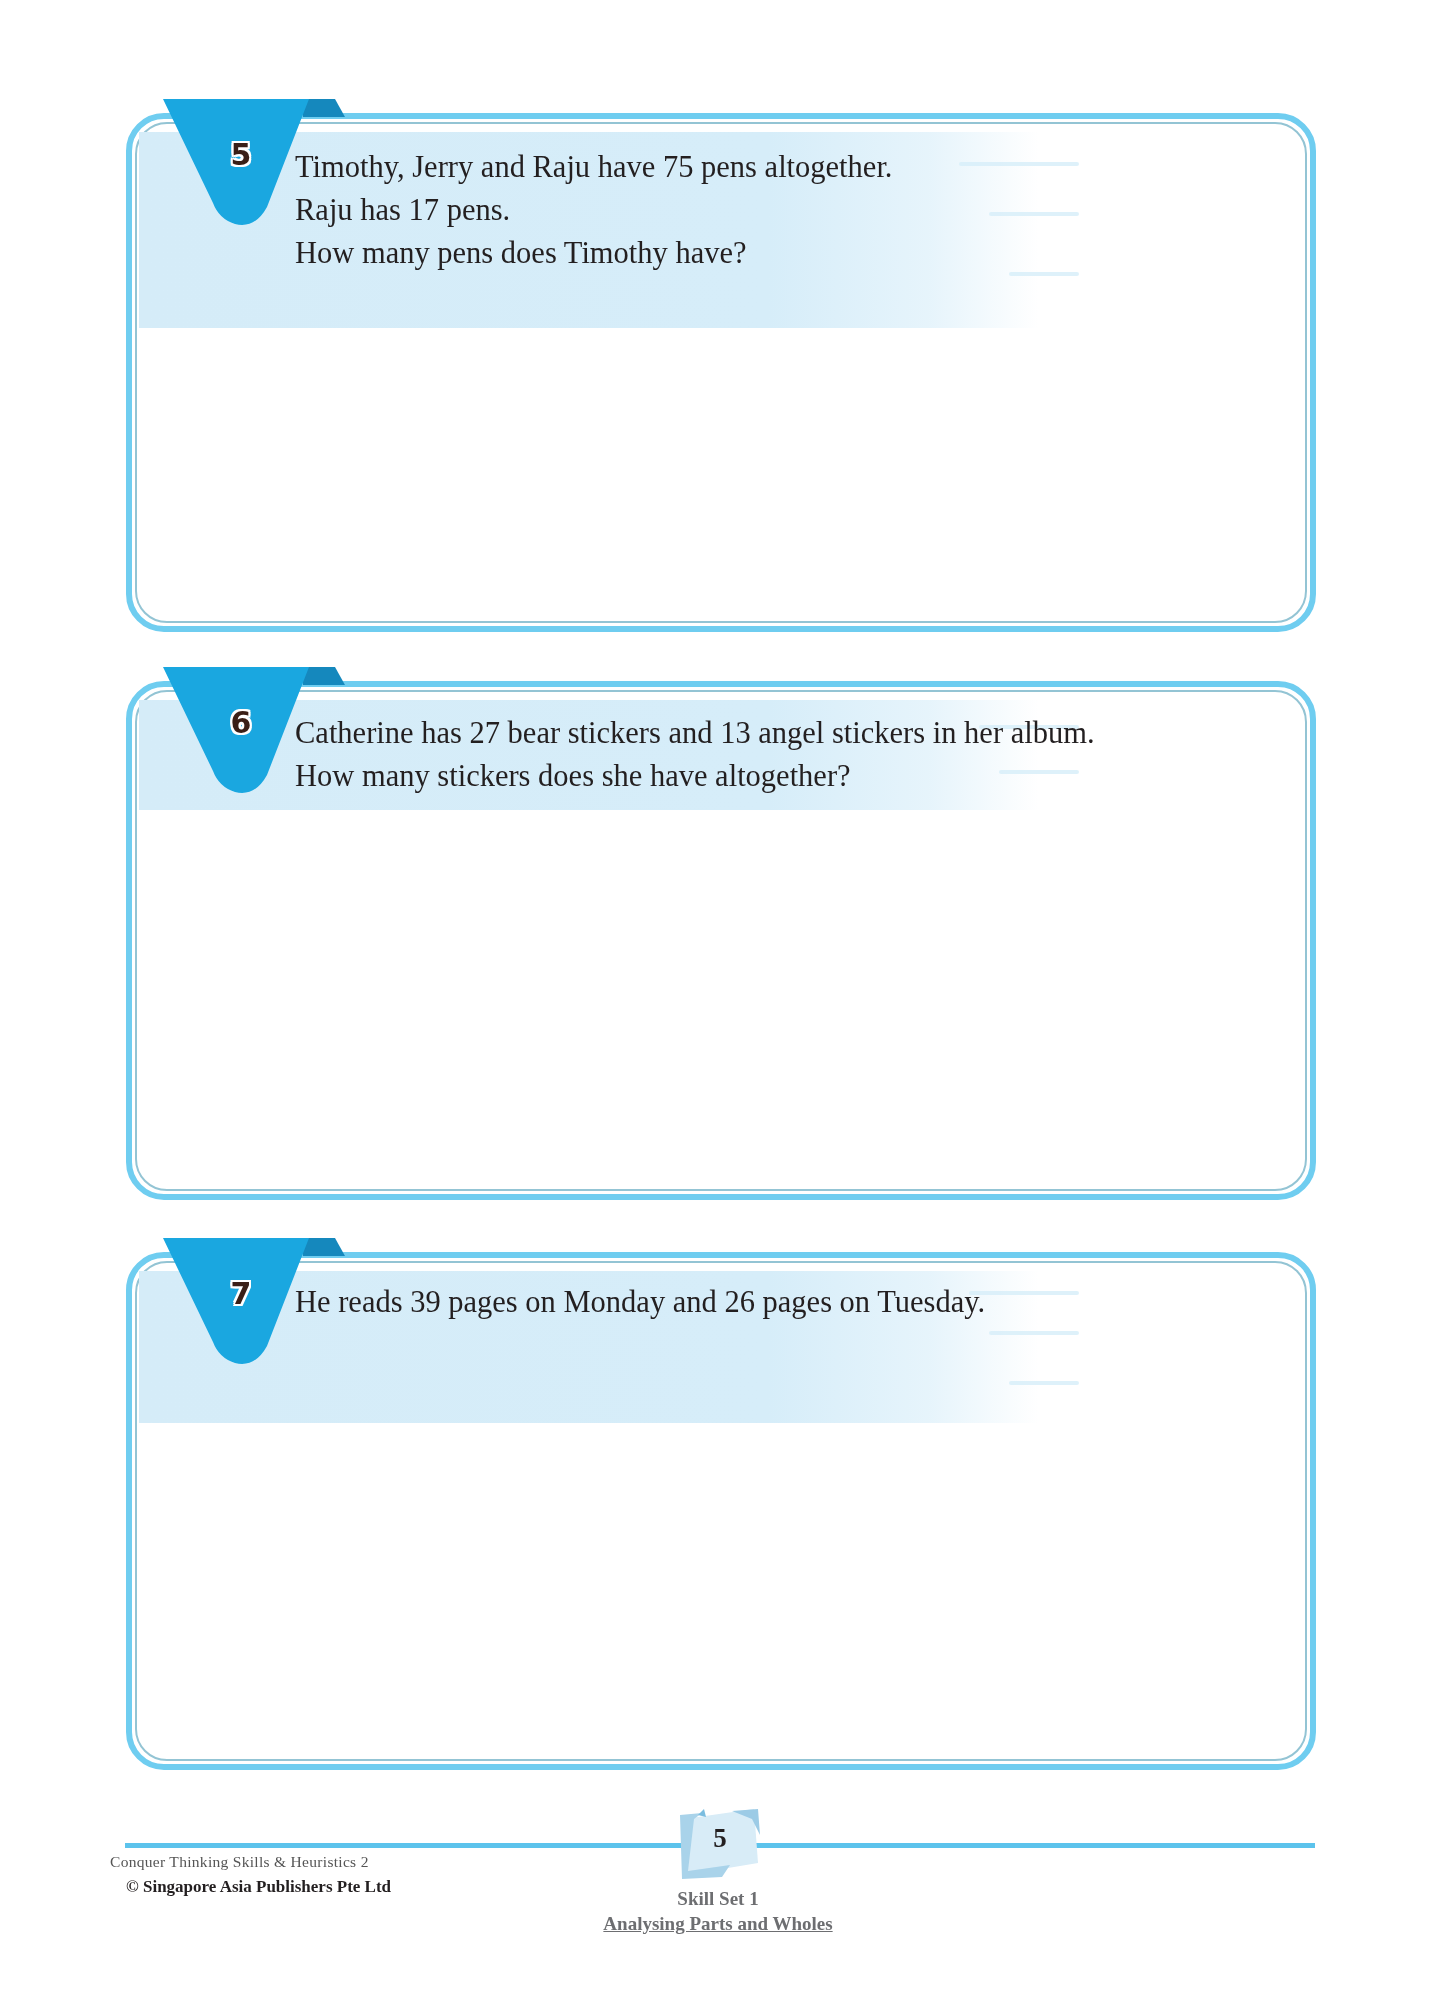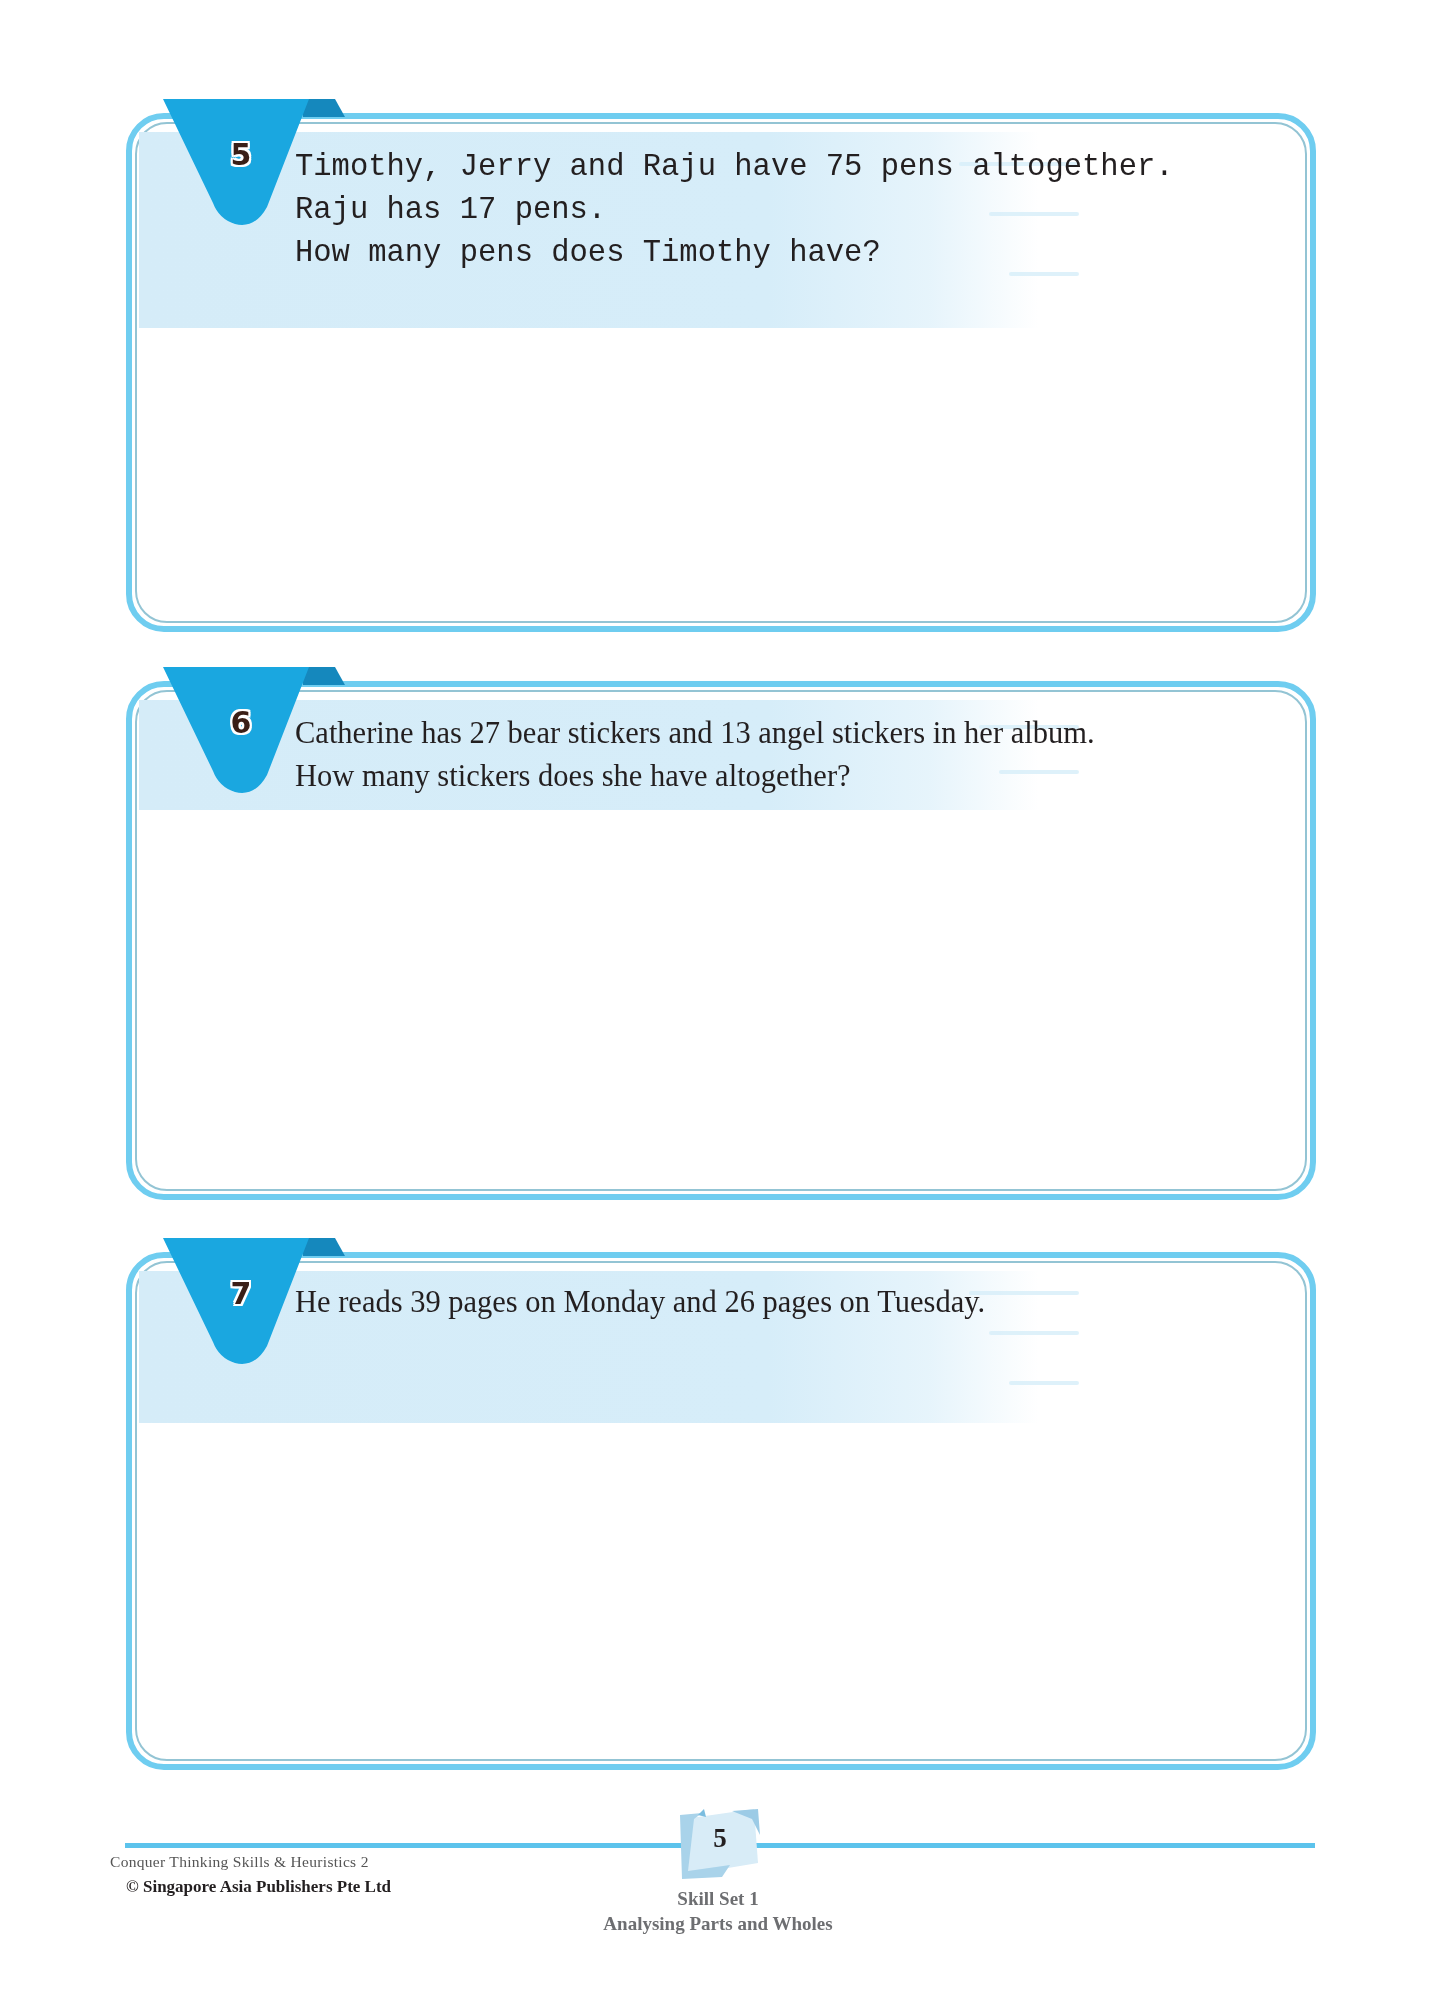--- a/index.html
+++ b/index.html
@@ -35,40 +35,40 @@
     .pg-badge { position: absolute; left: 672px; top: 1805px; width: 96px; height: 80px; }
     .pg-num { position: absolute; left: 672px; top: 1823px; width: 96px; text-align: center;
               font-family: "Liberation Serif", serif; font-weight: bold; font-size: 27px; color: #231f20; }
     .book-title { position: absolute; left: 110px; top: 1853px; font-size: 15.5px; color: #555;
                   font-family: "Liberation Serif", serif; letter-spacing: 0.3px; }
     .copyright { position: absolute; left: 126px; top: 1877px; font-size: 17px; color: #231f20;
                  font-family: "Liberation Serif", serif; font-weight: bold; }
     .skill-set { position: absolute; left: 518px; width: 400px; text-align: center; top: 1888px;
                  font-size: 19px; font-weight: bold; color: #6d6e71; font-family: "Liberation Serif", serif; }
     .skill-topic { position: absolute; left: 518px; width: 400px; text-align: center; top: 1913px;
-                   font-size: 19px; font-weight: bold; color: #6d6e71; font-family: "Liberation Serif", serif; }
+                   font-size: 19px; font-weight: bold; color: #6d6e71; font-family: "Liberation Serif", serif; text-decoration: underline; }
   </style>
 </head>
 <body>
 
 <div class="qbox" id="q5">
   <div class="frame"></div>
   <div class="band" style="height:196px;">
     <div class="streak" style="top:30px;width:120px;"></div>
     <div class="streak" style="top:80px;width:90px;"></div>
     <div class="streak" style="top:140px;width:70px;"></div>
   </div>
   <div class="badge">
     <svg width="182" height="130" viewBox="0 0 182 130">
       <path d="M138 0 L172 0 L182 18 L140 18 Z" fill="#1588bd"></path>
       <path d="M0 0 L146 0 L104 108 Q92 130 72 125 Q56 120 50 104 Z" fill="#1aa7e0"></path>
     </svg>
     <span class="num">5</span>
   </div>
-  <div class="qtext" style="top:42px;font-family:Liberation Mono, monospace;">
+  <div class="qtext" style="top:42px;">
     <span class="line">Timothy, Jerry and Raju have 75 pens altogether.</span>
     <span class="line">Raju has 17 pens.</span>
     <span class="line">How many pens does Timothy have?</span>
   </div>
 </div>
 
 <div class="qbox" id="q6">
   <div class="frame"></div>
   <div class="band" style="height:110px;">
     <div class="streak" style="top:25px;width:100px;"></div>

